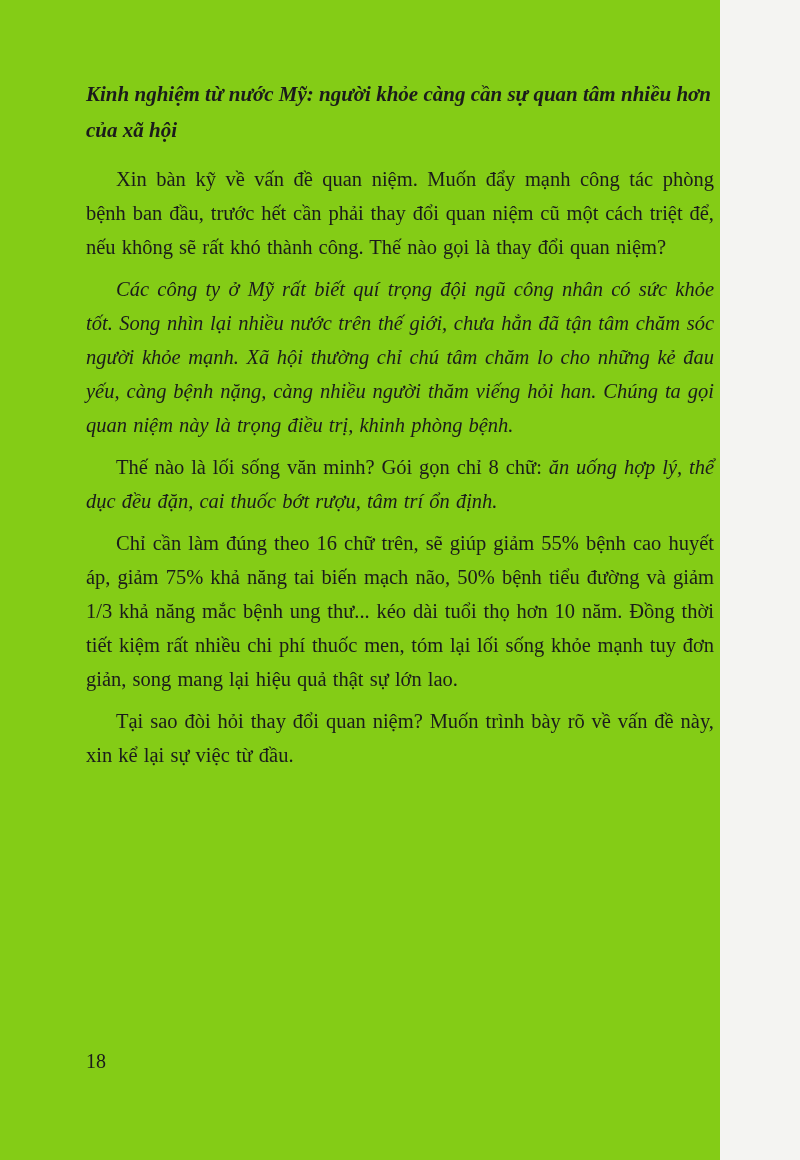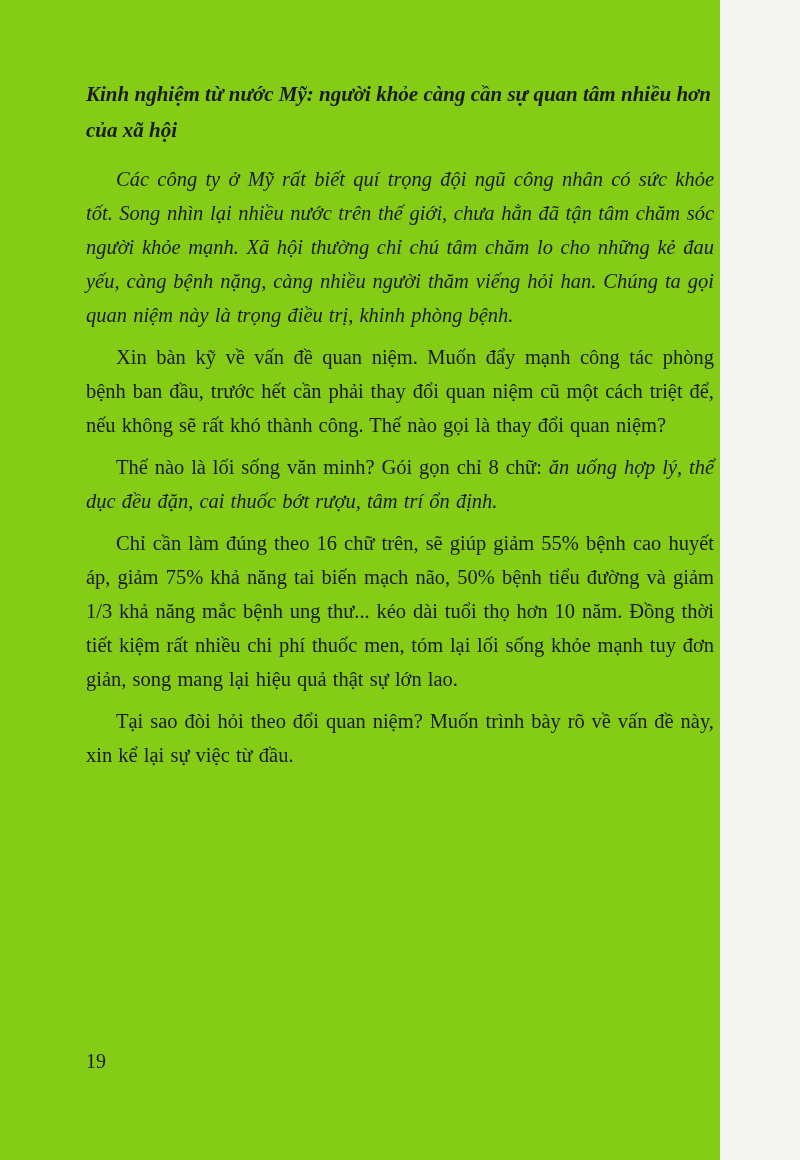--- a/index.html
+++ b/index.html
@@ -58,27 +58,27 @@
   }
 </style>
 </head>
 <body>
 
 <div class="page">
   <main class="text-block">
 
     <h1 class="heading">Kinh nghiệm từ nước Mỹ: người khỏe càng cần sự quan tâm nhiều hơn của xã hội</h1>
 
+    <p class="para">Xin bàn kỹ về vấn đề quan niệm. Muốn đẩy mạnh công tác phòng bệnh ban đầu, trước hết cần phải thay đổi quan niệm cũ một cách triệt để, nếu không sẽ rất khó thành công. Thế nào gọi là thay đổi quan niệm?</p>
+
     <p class="para italic">Các công ty ở Mỹ rất biết quí trọng đội ngũ công nhân có sức khỏe tốt. Song nhìn lại nhiều nước trên thế giới, chưa hẳn đã tận tâm chăm sóc người khỏe mạnh. Xã hội thường chỉ chú tâm chăm lo cho những kẻ đau yếu, càng bệnh nặng, càng nhiều người thăm viếng hỏi han. Chúng ta gọi quan niệm này là trọng điều trị, khinh phòng bệnh.</p>
-
-    <p class="para">Xin bàn kỹ về vấn đề quan niệm. Muốn đẩy mạnh công tác phòng bệnh ban đầu, trước hết cần phải thay đổi quan niệm cũ một cách triệt để, nếu không sẽ rất khó thành công. Thế nào gọi là thay đổi quan niệm?</p>
 
 
     <p class="para"><span>Thế nào là lối sống văn minh? Gói gọn chỉ 8 chữ: </span><em>ăn uống hợp lý, thể dục đều đặn, cai thuốc bớt rượu, tâm trí ổn định.</em></p>
 
     <p class="para">Chỉ cần làm đúng theo 16 chữ trên, sẽ giúp giảm 55% bệnh cao huyết áp, giảm 75% khả năng tai biến mạch não, 50% bệnh tiểu đường và giảm 1/3 khả năng mắc bệnh ung thư... kéo dài tuổi thọ hơn 10 năm. Đồng thời tiết kiệm rất nhiều chi phí thuốc men, tóm lại lối sống khỏe mạnh tuy đơn giản, song mang lại hiệu quả thật sự lớn lao.</p>
 
-    <p class="para">Tại sao đòi hỏi theo đổi quan niệm? Muốn trình bày rõ về vấn đề này, xin kể lại sự việc từ đầu.</p>
+    <p class="para">Tại sao đòi hỏi thay đổi quan niệm? Muốn trình bày rõ về vấn đề này, xin kể lại sự việc từ đầu.</p>
 
   </main>
 
-  <div class="page-number">19</div>
+  <div class="page-number">18</div>
 </div>
 
 </body></html>

